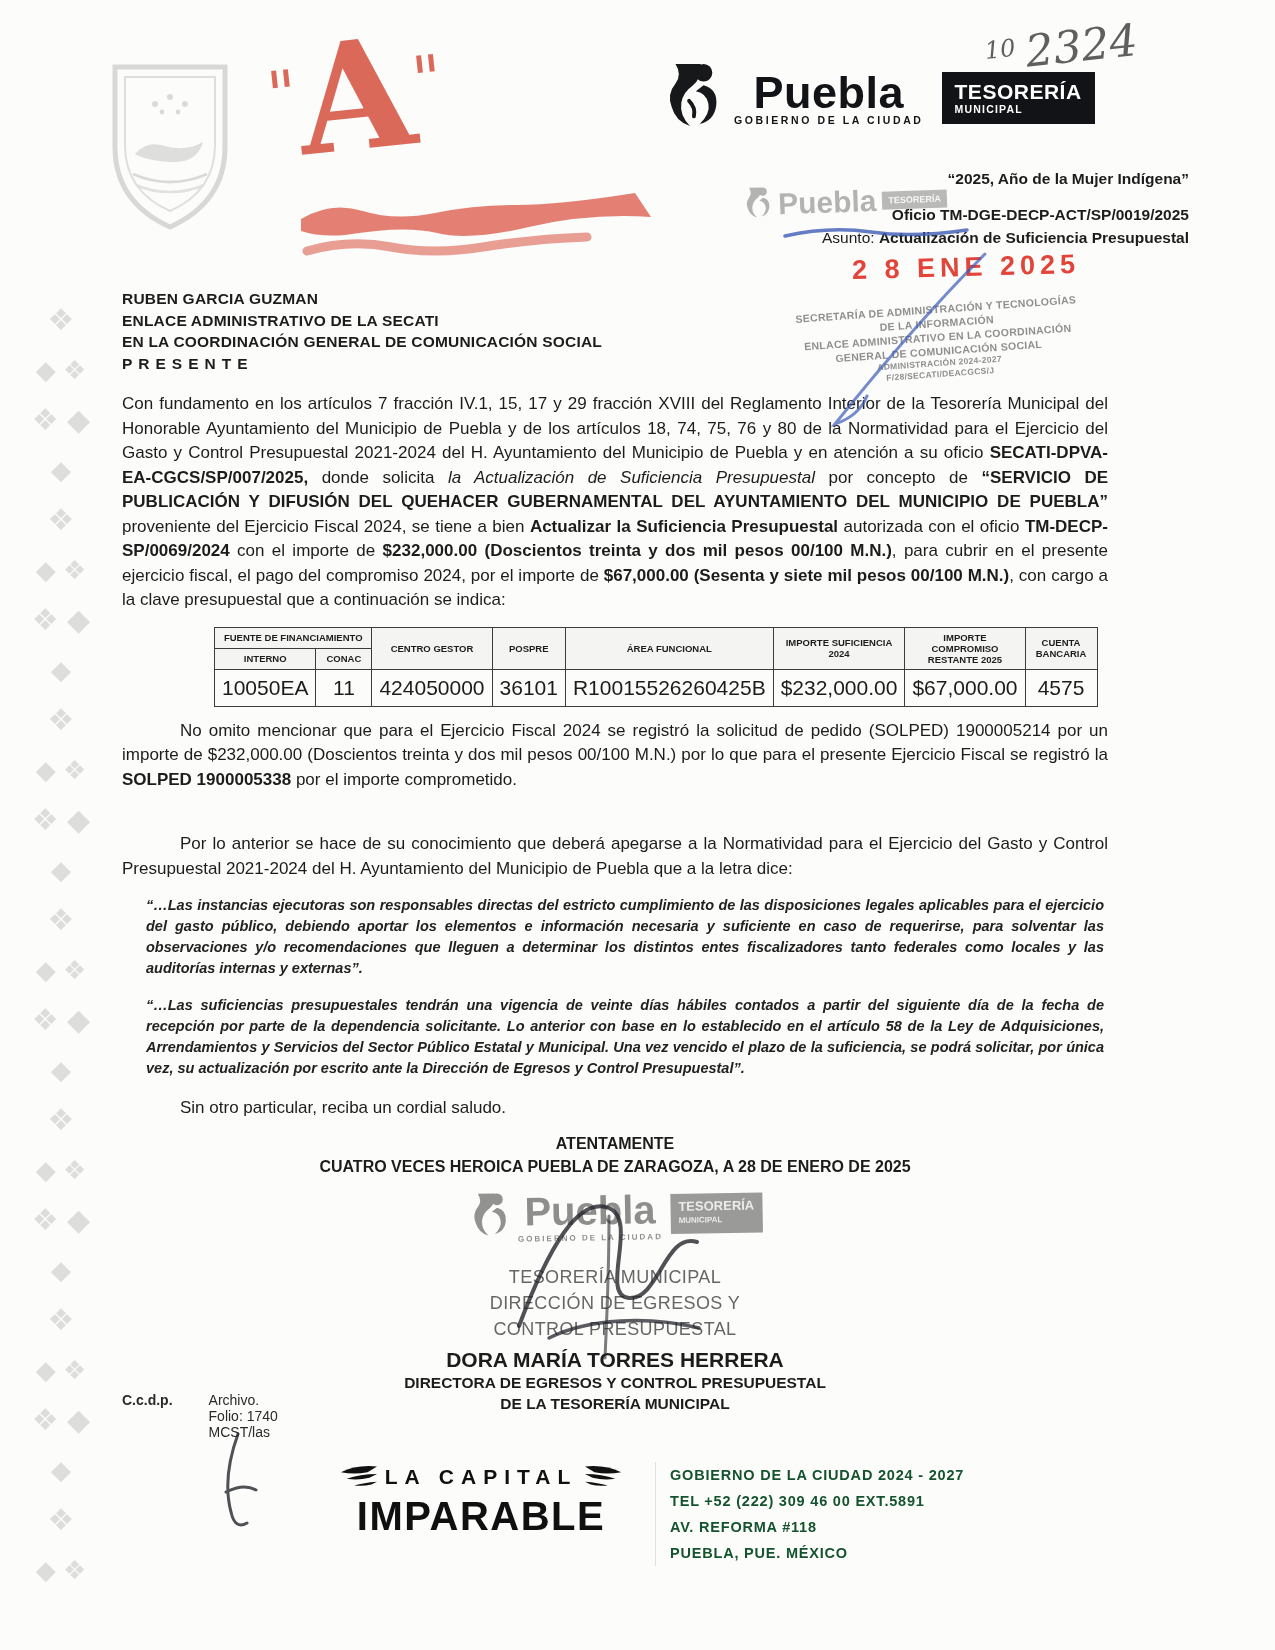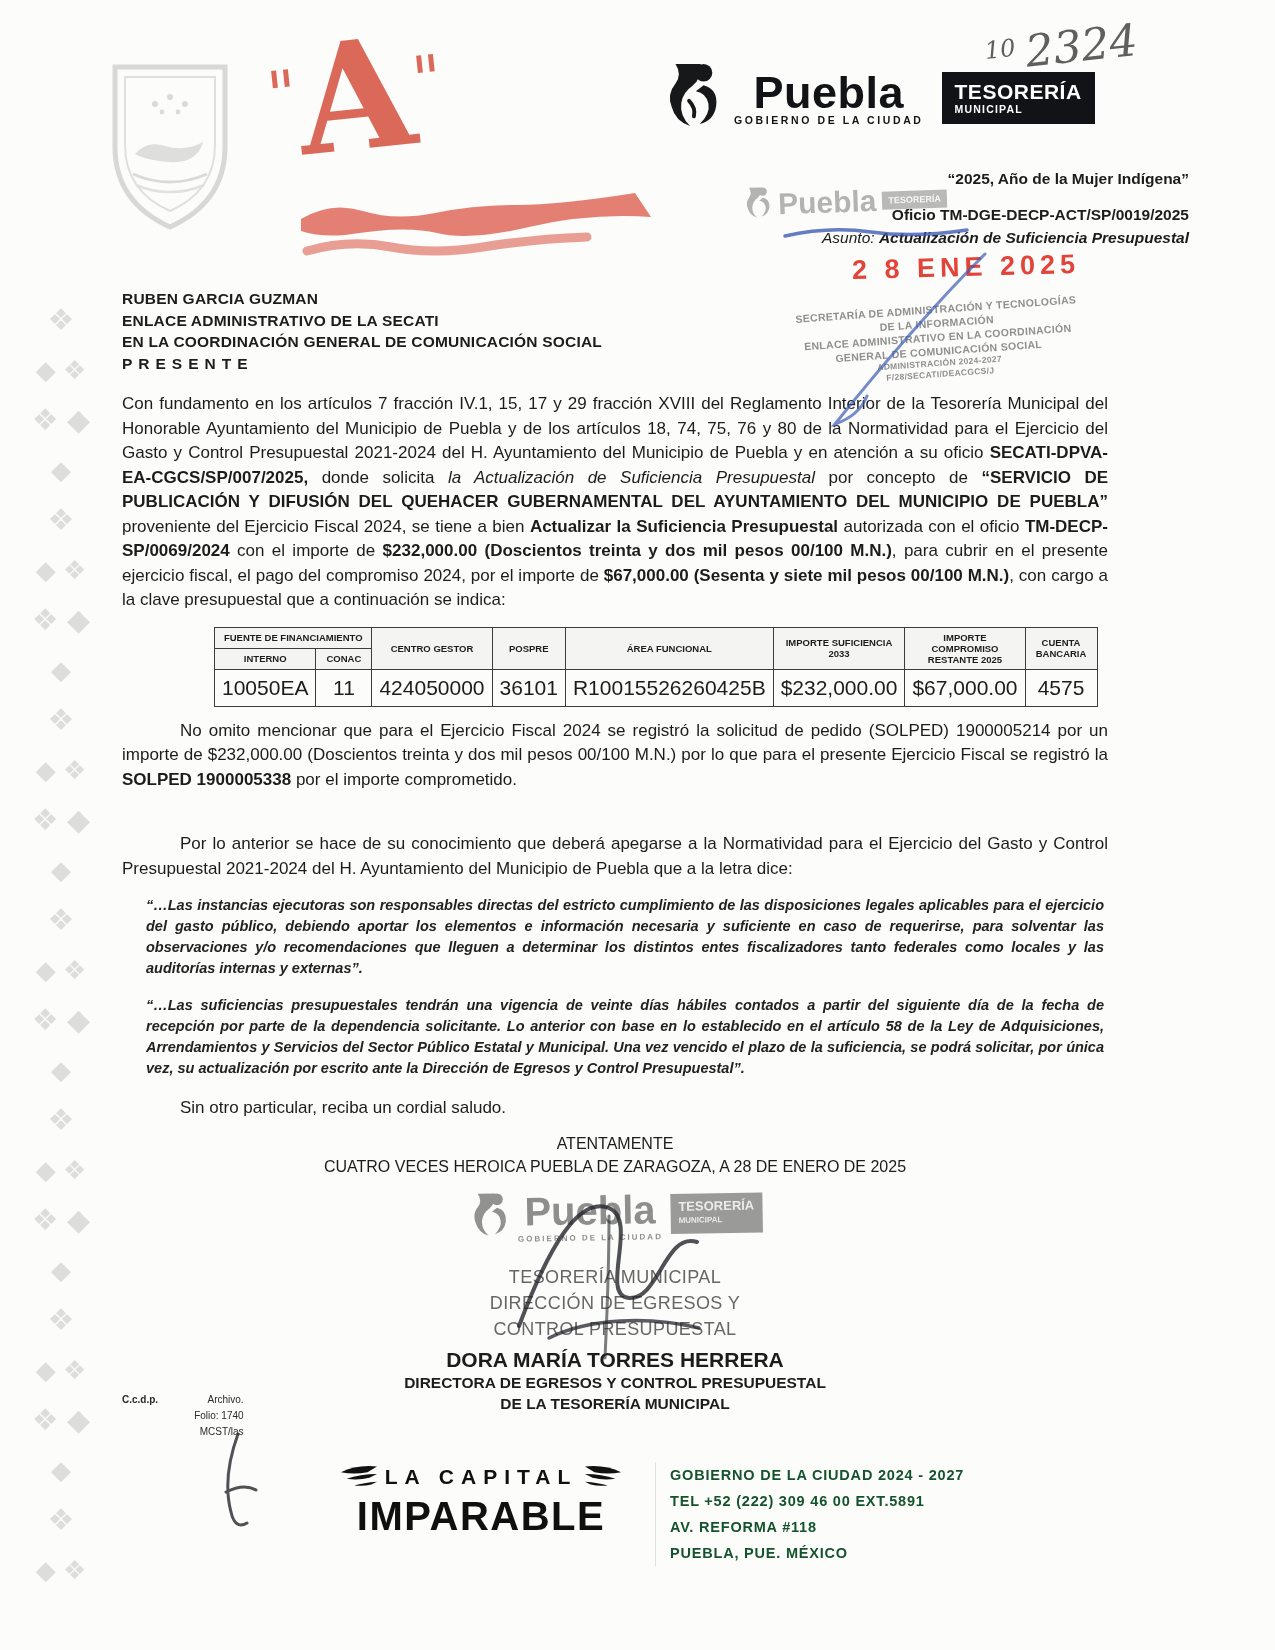--- a/index.html
+++ b/index.html
@@ -31,21 +31,21 @@
   .logo-row{position:absolute;left:660px;top:60px;display:flex;align-items:center;gap:12px;}
   .brand-text{display:flex;flex-direction:column;align-items:center;}
   .brand-name{font-size:45px;font-weight:bold;letter-spacing:.5px;color:#121316;line-height:46px;}
   .brand-tag{font-size:10.5px;font-weight:bold;letter-spacing:2.6px;color:#121316;margin-top:-2px;}
   .dept-box{background:#121316;color:#fff;padding:9px 13px;text-align:left;margin-left:6px;}
   .dept-box .l1{font-size:21px;font-weight:bold;letter-spacing:.5px;line-height:22px;}
   .dept-box .l2{font-size:10.5px;font-weight:bold;letter-spacing:1.2px;}
 
   .slogan{position:absolute;right:86px;top:170px;font-size:15.5px;font-weight:bold;}
   .oficio-line{position:absolute;right:86px;top:206px;font-size:15.5px;font-weight:bold;z-index:2;}
-  .asunto-line{position:absolute;right:86px;top:229px;font-size:15.5px;z-index:2;font-style:italic;}
+  .asunto-line{position:absolute;right:86px;top:229px;font-size:15.5px;z-index:2;}
   .date-stamp{position:absolute;left:852px;top:252px;color:#e0352a;font-size:27px;font-weight:bold;letter-spacing:5px;transform:rotate(-1.5deg);opacity:.92;}
 
   
   .stamp-mini{position:absolute;left:742px;top:182px;display:flex;align-items:center;gap:6px;opacity:.33;filter:grayscale(1);transform:rotate(-2deg);z-index:1;}
   .stamp-mini .nm{font-size:30px;font-weight:bold;color:#222;}
   .stamp-mini .bx{background:#333;color:#eee;font-size:9px;font-weight:bold;padding:4px 6px;line-height:10px;}
 
   .addressee{position:absolute;left:122px;top:288px;font-size:15.5px;font-weight:bold;line-height:21.5px;letter-spacing:.2px;}
   .addressee div:last-child{letter-spacing:6px;}
 
@@ -63,33 +63,33 @@
   #p3{margin-bottom:14px;margin-top:40px;}
 
   table.budget{border-collapse:collapse;margin:8px 4px 12px 92px;}
   table.budget th,table.budget td{border:1px solid #3c3c3c;text-align:center;vertical-align:middle;}
   table.budget th{font-size:9.5px;line-height:11px;font-weight:bold;padding:4px 5px;background:#f4f4f2;}
   table.budget td{font-size:21px;padding:6px 7px;}
 
   .quote{font-size:14.5px;line-height:21px;font-weight:bold;font-style:italic;text-align:justify;margin:0 4px 16px 24px;color:#222;}
   .closing{font-size:17px;line-height:25px;text-indent:58px;margin-bottom:10px;}
 
-  .attn-block{text-align:center;font-weight:normal;font-size:16px;line-height:23px;margin-top:12px;}
+  .attn-block{text-align:center;font-weight:bold;font-size:16px;line-height:23px;margin-top:12px;}
 
   .sig-block{position:relative;text-align:center;margin-top:8px;height:252px;}
   .sig-stamp-logo{position:absolute;left:50%;transform:translateX(-50%) rotate(-1deg);top:2px;display:flex;align-items:center;gap:8px;opacity:.5;filter:grayscale(1);}
   .sig-stamp-logo .nm{font-size:40px;font-weight:bold;color:#222;}
   .sig-stamp-logo .tg{font-size:8px;font-weight:bold;letter-spacing:2px;color:#222;}
   .sig-stamp-logo .bx{background:#3a3a3a;color:#ddd;font-size:13px;font-weight:bold;padding:6px 8px;line-height:14px;text-align:left;}
   .sig-lines{padding-top:78px;color:#4c4c4c;font-size:18px;line-height:26px;letter-spacing:.4px;opacity:.85;}
   .sig-name{font-size:21px;font-weight:bold;margin-top:6px;}
   .sig-title{font-size:15.5px;font-weight:bold;line-height:21px;}
   .sig-scribble{position:absolute;left:50%;transform:translateX(-52%);top:-10px;pointer-events:none;}
 
-  .cc-block{position:absolute;left:122px;top:1392px;display:flex;gap:36px;font-size:10px;line-height:16px;color:#2a2a2a;text-align:right;}
+  .cc-block{position:absolute;left:122px;top:1392px;display:flex;gap:36px;font-size:14px;line-height:16px;color:#2a2a2a;}
   .cc-label{font-weight:bold;}
   .cc-pen{position:absolute;left:200px;top:1428px;}
 
   .capital-logo{position:absolute;left:338px;top:1462px;width:286px;text-align:center;color:#101010;}
   .capital-top{display:flex;align-items:center;justify-content:center;gap:8px;}
   .capital-word{font-size:21px;font-weight:bold;letter-spacing:7px;}
   .imparable{font-size:40px;font-weight:bold;letter-spacing:1.5px;margin-top:2px;}
 
   .contact{position:absolute;left:655px;top:1462px;color:#14532d;font-size:14.5px;font-weight:bold;letter-spacing:.8px;line-height:26px;padding-left:14px;border-left:1px solid #e0e0de;}
 </style>
@@ -220,21 +220,21 @@
   <div class="content">
     <p id="p1" class="para"><span>Con fundamento en los artículos 7 fracción IV.1, 15, 17 y 29 fracción XVIII del Reglamento Interior de la Tesorería Municipal del Honorable Ayuntamiento del Municipio de Puebla y de los artículos 18, 74, 75, 76 y 80 de la Normatividad para el Ejercicio del Gasto y Control Presupuestal 2021-2024 del H. Ayuntamiento del Municipio de Puebla y en atención a su oficio </span><span class="b">SECATI-DPVA-EA-CGCS/SP/007/2025,</span><span> donde solicita </span><span class="i">la Actualización de Suficiencia Presupuestal</span><span> por concepto de </span><span class="b">“SERVICIO DE PUBLICACIÓN Y DIFUSIÓN DEL QUEHACER GUBERNAMENTAL DEL AYUNTAMIENTO DEL MUNICIPIO DE PUEBLA”</span><span> proveniente del Ejercicio Fiscal 2024, se tiene a bien </span><span class="b">Actualizar la Suficiencia Presupuestal</span><span> autorizada con el oficio </span><span class="b">TM-DECP-SP/0069/2024</span><span> con el importe de </span><span class="b">$232,000.00 (Doscientos treinta y dos mil pesos 00/100 M.N.)</span><span>, para cubrir en el presente ejercicio fiscal, el pago del compromiso 2024, por el importe de </span><span class="b">$67,000.00 (Sesenta y siete mil pesos 00/100 M.N.)</span><span>, con cargo a la clave presupuestal que a continuación se indica:</span></p>
 
     <table class="budget">
       <thead>
         <tr>
           <th colspan="2" style="width:150px;">FUENTE DE FINANCIAMIENTO</th>
           <th rowspan="2" style="width:104px;">CENTRO GESTOR</th>
           <th rowspan="2" style="width:62px;">POSPRE</th>
           <th rowspan="2" style="width:186px;">ÁREA FUNCIONAL</th>
-          <th rowspan="2" style="width:112px;">IMPORTE SUFICIENCIA 2033</th>
+          <th rowspan="2" style="width:112px;">IMPORTE SUFICIENCIA 2024</th>
           <th rowspan="2" style="width:112px;">IMPORTE COMPROMISO RESTANTE 2025</th>
           <th rowspan="2" style="width:72px;">CUENTA BANCARIA</th>
         </tr>
         <tr>
           <th style="width:94px;">INTERNO</th>
           <th style="width:56px;">CONAC</th>
         </tr>
       </thead>
       <tbody>
         <tr>

